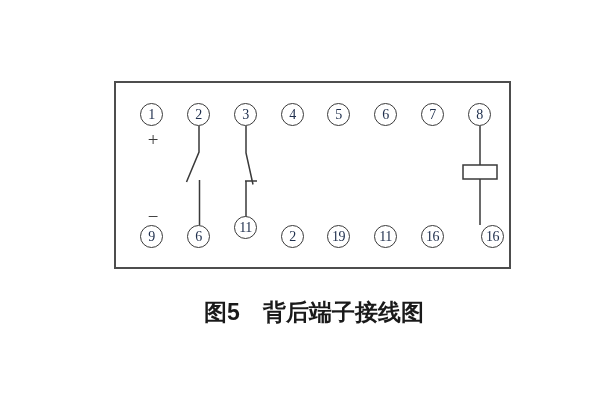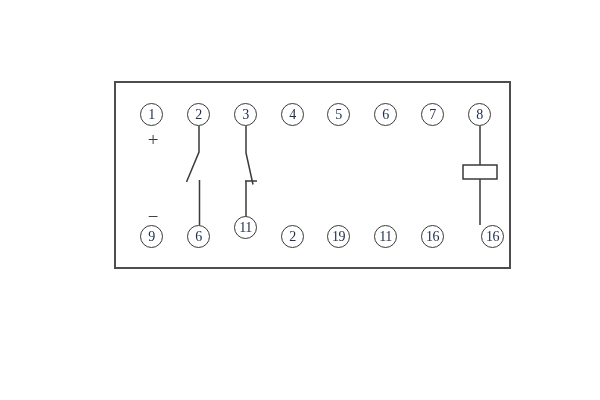--- a/index.html
+++ b/index.html
@@ -103,14 +103,15 @@
   <div class="terminal" style="left:234px;top:216px">11</div>
   <div class="terminal" style="left:281px;top:225px">2</div>
   <div class="terminal" style="left:327px;top:225px">19</div>
   <div class="terminal" style="left:374px;top:225px">11</div>
   <div class="terminal" style="left:421px;top:225px">16</div>
   <div class="terminal" style="left:481px;top:225px">16</div>
 
   <div class="polarity" style="left:153px;top:139px">+</div>
   <div class="polarity" style="left:153px;top:216px">−</div>
 
+  <div class="caption">图5　背后端子接线图</div>
 
 </div>
 
 </body></html>

